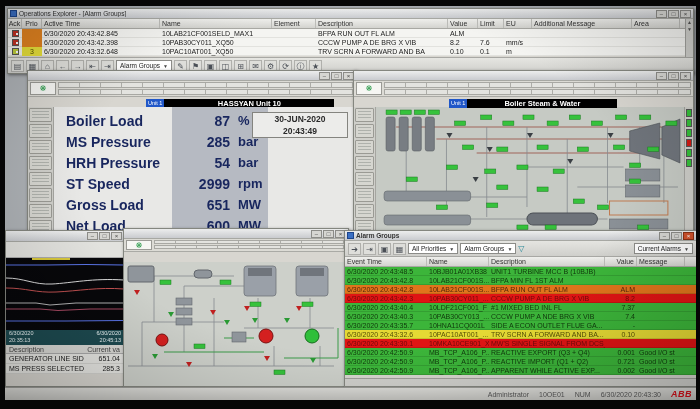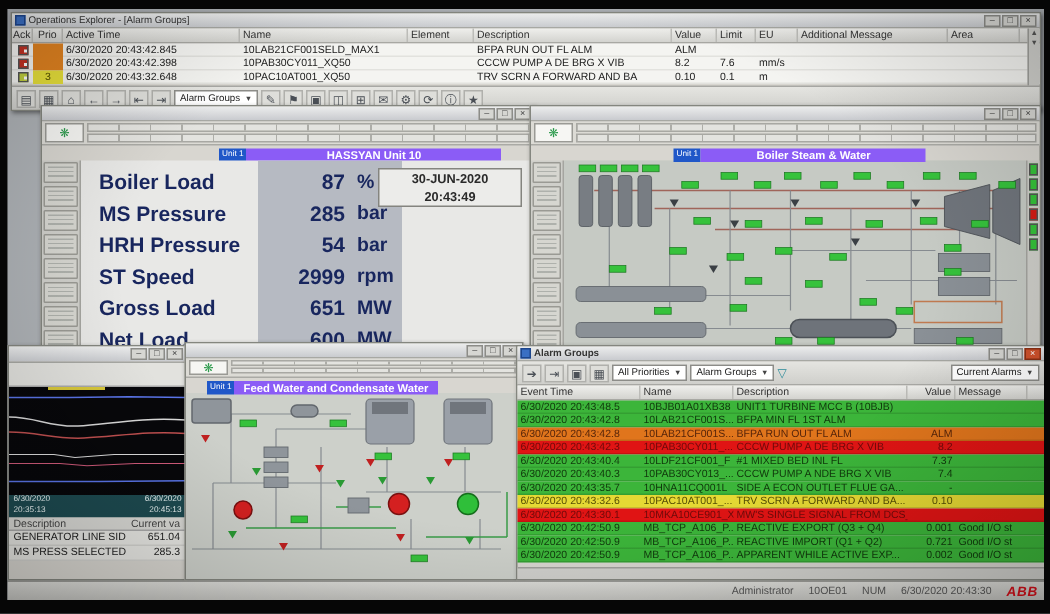--- a/index.html
+++ b/index.html
@@ -51,21 +51,21 @@
     padding:0 3px;display:flex;align-items:center;gap:3px;}
   .combo .caret{font-size:5px;color:#444;}
   
   .mimic-head{height:16px;background:#dcdbd5;border-bottom:1px solid #aaaaa5;position:relative;padding:1px 2px 1px 30px;}
   .logo-box{position:absolute;left:2px;top:1px;width:26px;height:13px;background:#f6f6f3;border:1px solid #9a9a95;
     color:#2a9a4a;font-size:8px;line-height:12px;text-align:center;}
   .seg-strip{height:6px;border:1px solid #a8a8a3;margin-bottom:1px;
     background:repeating-linear-gradient(90deg,#e3e3df 0 20px,#adada8 20px 21px);}
   .banner-row{height:10px;display:flex;align-items:center;}
   .unit-tag{background:#2057c8;color:#fff;font-size:5.5px;line-height:9px;padding:0 2px;height:9px;flex:none;}
-  .banner{background:#8b5cf6;color:#fff;font-weight:bold;font-size:7.5px;line-height:9px;height:9px;
+  .banner{background:#000000;color:#fff;font-weight:bold;font-size:7.5px;line-height:9px;height:9px;
     text-align:center;flex:none;padding:0 6px;}
   .mini-sidebar{position:absolute;left:0;top:0;bottom:0;width:26px;background:#cfcfca;border-right:1px solid #a5a5a0;
     padding:1px;}
   .mini-btn{height:14px;background:#d6d6d0;border:1px solid #9a9a94;border-radius:1px;margin-bottom:2px;}
   .mini-btn i{display:block;margin:2px;height:8px;opacity:.55;
     background:repeating-linear-gradient(180deg,#8e938e 0 1px,transparent 1px 3px);}
   
   .ov-body{position:absolute;left:26px;right:0;top:36px;bottom:0;background:#e8e8e6;overflow:hidden;}
   .val-strip{position:absolute;left:118px;top:0;bottom:0;width:96px;background:#b6bac2;}
   .metric-row{position:relative;display:flex;height:21px;align-items:center;color:#18265e;font-weight:bold;}
@@ -494,24 +494,20 @@
         <span class="winbtn">–</span>
         <span class="winbtn">□</span>
         <span class="winbtn">×</span>
       </span>
     </div>
     <div class="mimic-head" style="height:13px;">
       <span class="logo-box" style="height:10px;line-height:9px;">❋</span>
       <div class="seg-strip" style="height:4px;"></div>
       <div class="seg-strip" style="height:4px;"></div>
     </div>
-    <div class="banner-row" style="position:absolute;left:14px;top:24px;z-index:2;">
-      <span class="unit-tag">Unit 1</span>
-      <span class="banner">Feed Water and Condensate Water</span>
-    </div>
     <div class="diagram" style="left:0;top:33px;right:0;bottom:0;">
       <svg width="100%" height="100%" viewBox="0 0 224 124" preserveAspectRatio="none">
         <rect x="0" y="0" width="224" height="124" fill="#cdd0ca"></rect>
         <g stroke="#868b90" stroke-width="0.8" fill="none">
           <path d="M4 14 H110 M30 14 V60 M60 24 H130 M60 24 V90 M90 36 V104 M18 60 H100 M18 60 V104 M4 104 H210"></path>
           <path d="M134 36 V66 M186 36 V66 M120 66 H210 M150 84 V104 M196 84 V104"></path>
         </g>
         <g stroke="#3a9a48" stroke-width="1" fill="none">
           <path d="M40 90 H140 M100 76 H130 M160 96 H214 M214 66 V96"></path>
         </g>

